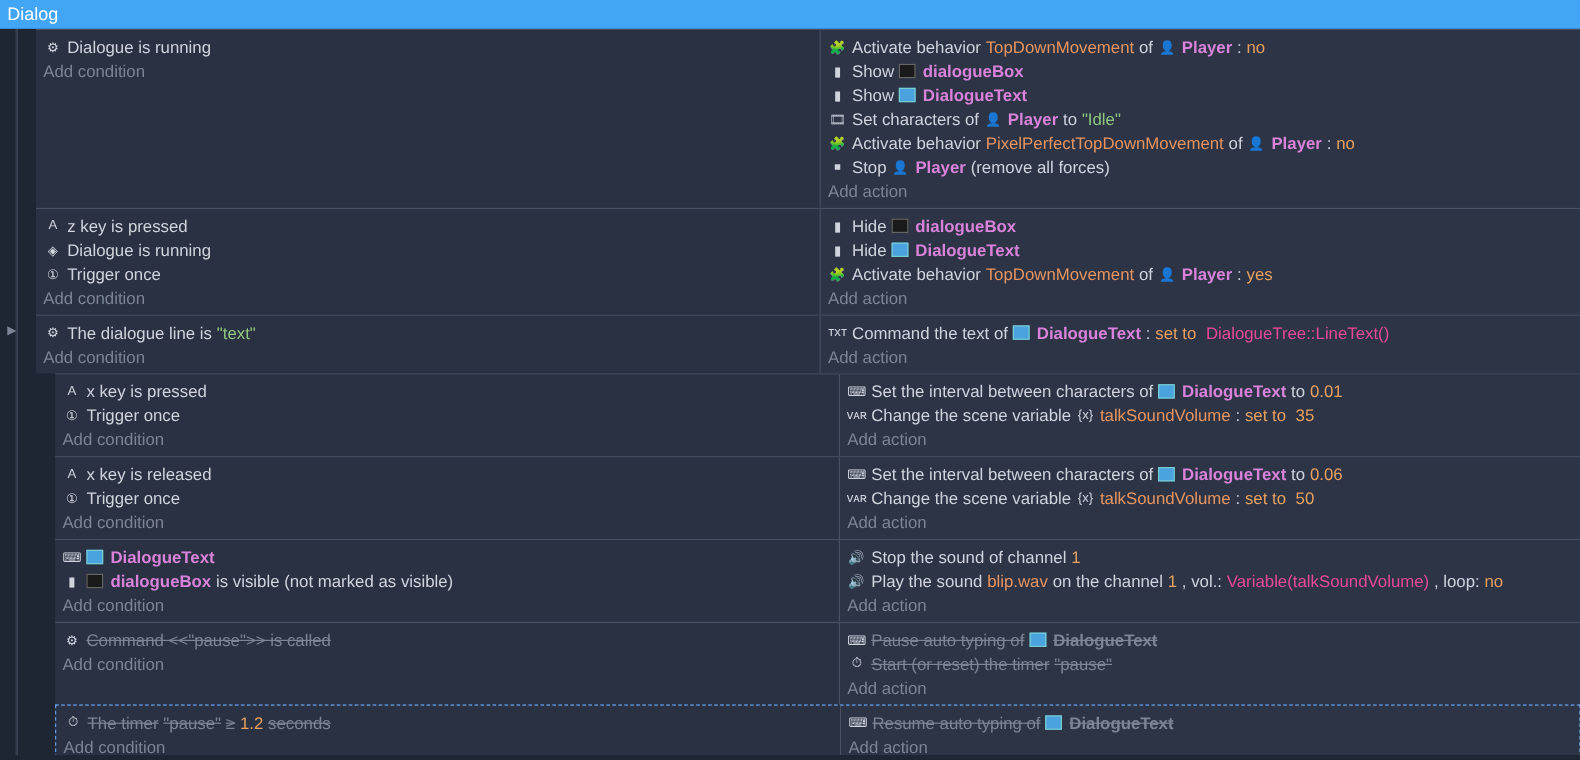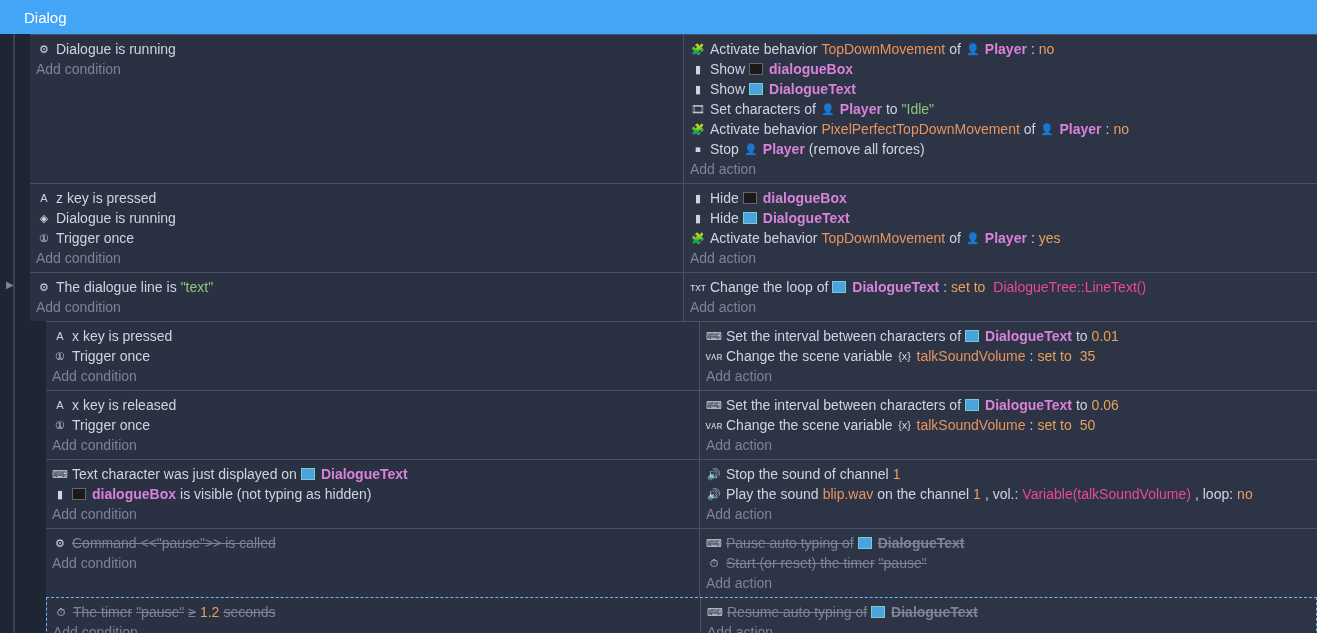--- a/index.html
+++ b/index.html
@@ -8,23 +8,23 @@
   font-size: 14px;
   background: #1e2533;
   color: #d0d4dd;
   width: 1317px;
   height: 633px;
   overflow: hidden;
 }
 .titlebar {
   background: #42a5f5;
   color: #fff;
-  padding: 4px 24px;
+  padding: 4px 6px;
   font-size: 15px;
-  height: 34px;
+  height: 24px;
   display: flex;
   align-items: center;
 }
 .events {
   height: calc(100% - 28px);
   overflow-y: auto;
   padding-left: 30px;
   position: relative;
 }
 .gutter {
@@ -229,21 +229,21 @@
           <div class="line">
             <span class="icon">⚙</span>
             <span class="txt">The dialogue line is </span>
             <span class="val">"text"</span>
           </div>
           <div class="add">Add condition</div>
         </div>
         <div class="actions">
           <div class="line">
             <span class="icon">ᴛxᴛ</span>
-            <span class="txt">Change the loop of </span>
+            <span class="txt">Command the text of </span>
             <span class="mini blue"></span>
             <span class="obj">DialogueText</span>
             <span class="txt">: </span>
             <span class="num">set to</span>
             <span class="txt">  </span>
             <span class="expr">DialogueTree::LineText()</span>
           </div>
           <div class="add">Add action</div>
         </div>
       </div>
@@ -312,29 +312,28 @@
             <span class="txt">  </span>
             <span class="num">50</span>
           </div>
           <div class="add">Add action</div>
         </div>
       </div>
       <div class="event-row nested">
         <div class="conditions">
           <div class="line">
             <span class="icon">⌨</span>
-            <span class="txt">Text character was just displayed on </span>
             <span class="mini blue"></span>
             <span class="obj">DialogueText</span>
           </div>
           <div class="line">
             <span class="icon">▮</span>
             <span class="mini dark"></span>
             <span class="obj">dialogueBox</span>
-            <span class="txt"> is visible (not typing as hidden)</span>
+            <span class="txt"> is visible (not marked as visible)</span>
           </div>
           <div class="add">Add condition</div>
         </div>
         <div class="actions">
           <div class="line">
             <span class="icon">🔊</span>
             <span class="txt">Stop the sound of channel </span>
             <span class="num">1</span>
           </div>
           <div class="line">

